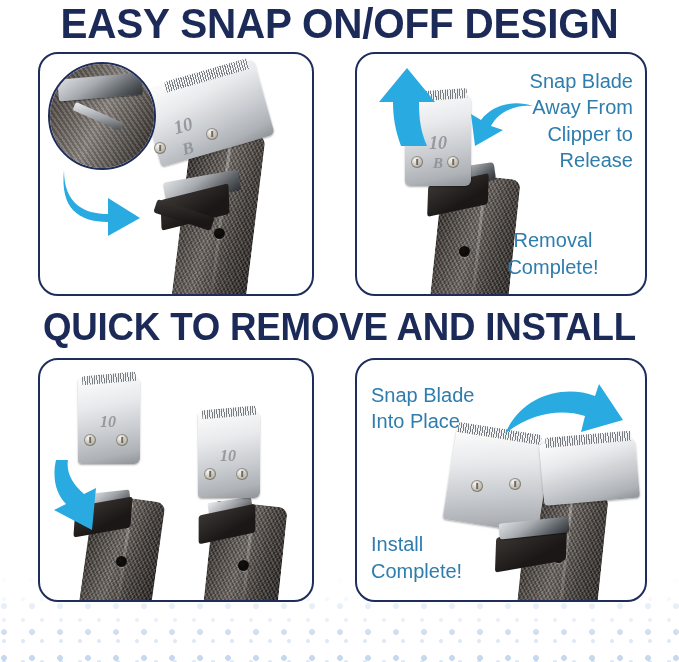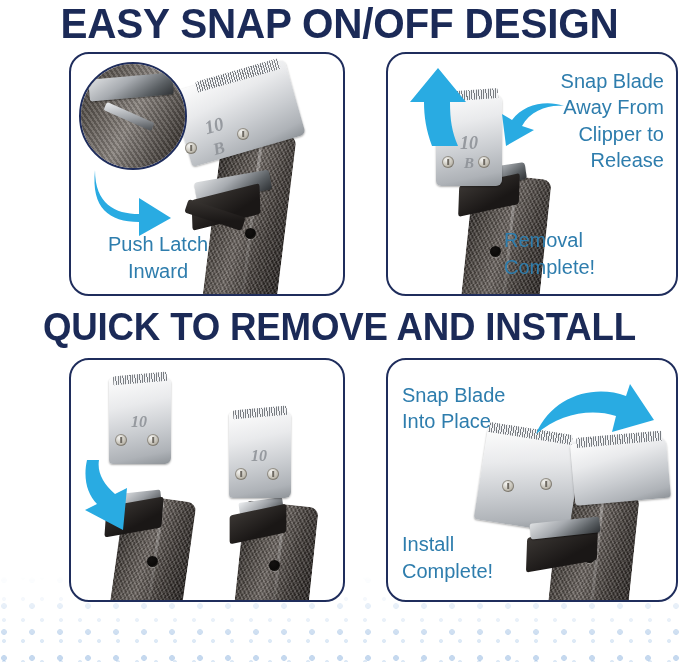--- a/index.html
+++ b/index.html
@@ -60,42 +60,41 @@
   }
 
   
   .panel {
     position: absolute;
     border: 2px solid #1f2d5c;
     border-radius: 20px;
     background: #ffffff;
     overflow: hidden;
     z-index: 3;
-    margin-left: 31px;
   }
   #panel-1 { left: 38px;  top: 52px;  width: 272px; height: 240px; }
   #panel-2 { left: 355px; top: 52px;  width: 288px; height: 240px; }
   #panel-3 { left: 38px;  top: 358px; width: 272px; height: 240px; }
   #panel-4 { left: 355px; top: 358px; width: 288px; height: 240px; }
 
   .panel-caption {
     position: absolute;
     color: #2e7dad;
     font-family: "Liberation Sans", sans-serif;
     font-weight: 400;
     font-size: 20px;
     line-height: 1.32;
     white-space: pre-line;
     z-index: 8;
   }
 
   
   #caption-1 { left: 12px;  bottom: 10px;  width: 150px; text-align: center; }
   #caption-2 { right: 12px; top: 14px;     width: 160px; text-align: right; }
-  #caption-2b{ right: 12px; bottom: 14px;  width: 160px; text-align: left; }
+  #caption-2b{ right: 12px; bottom: 14px;  width: 160px; text-align: center; }
   #caption-3 { right: 10px; top: 18px;     width: 160px; text-align: center; }
   #caption-4 { left: 14px;  top: 22px;     width: 145px; text-align: left; }
   #caption-4b{ left: 14px;  bottom: 16px;  width: 145px; text-align: left; }
 
   
   .clipper { position: absolute; z-index: 4; }
   .clip-body {
     position: absolute;
     background:
       repeating-linear-gradient(58deg, rgba(255,255,255,0.11) 0 1.6px, rgba(0,0,0,0.13) 1.6px 3.4px),
@@ -237,22 +236,20 @@
     <div class="latch" style="left:8px; top:12px; width:84px; height:22px; transform:rotate(-5deg);"></div>
     <div class="drive-finger" style="left:22px; top:48px; width:52px; height:9px; transform:rotate(24deg);"></div>
   </div>
 
   <div class="arrow" style="left:18px; top:110px; width:86px; height:72px;">
     <svg width="86" height="72" viewBox="0 0 86 72">
       <path d="M6 6 C6 40, 26 50, 50 50 L50 34 L82 54 L50 72 L50 58 C20 58, 2 44, 6 6 Z" fill="#29abe2"></path>
     </svg>
   </div>
 
-  <div class="panel-caption" id="caption-1">Push Latch
-Inward</div>
 </div>
 
 <div class="panel" id="panel-2">
 
   <div class="clipper" style="left:30px; top:40px; width:180px; height:220px;">
 
     <div class="clip-body" style="left:56px; top:82px; width:78px; height:158px; transform:rotate(6deg); transform-origin:top center;"></div>
     <div class="clip-hole" style="left:72px; top:152px;"></div>
 
     <div class="latch" style="left:52px; top:72px; width:56px; height:17px; transform:rotate(-8deg);"></div>

